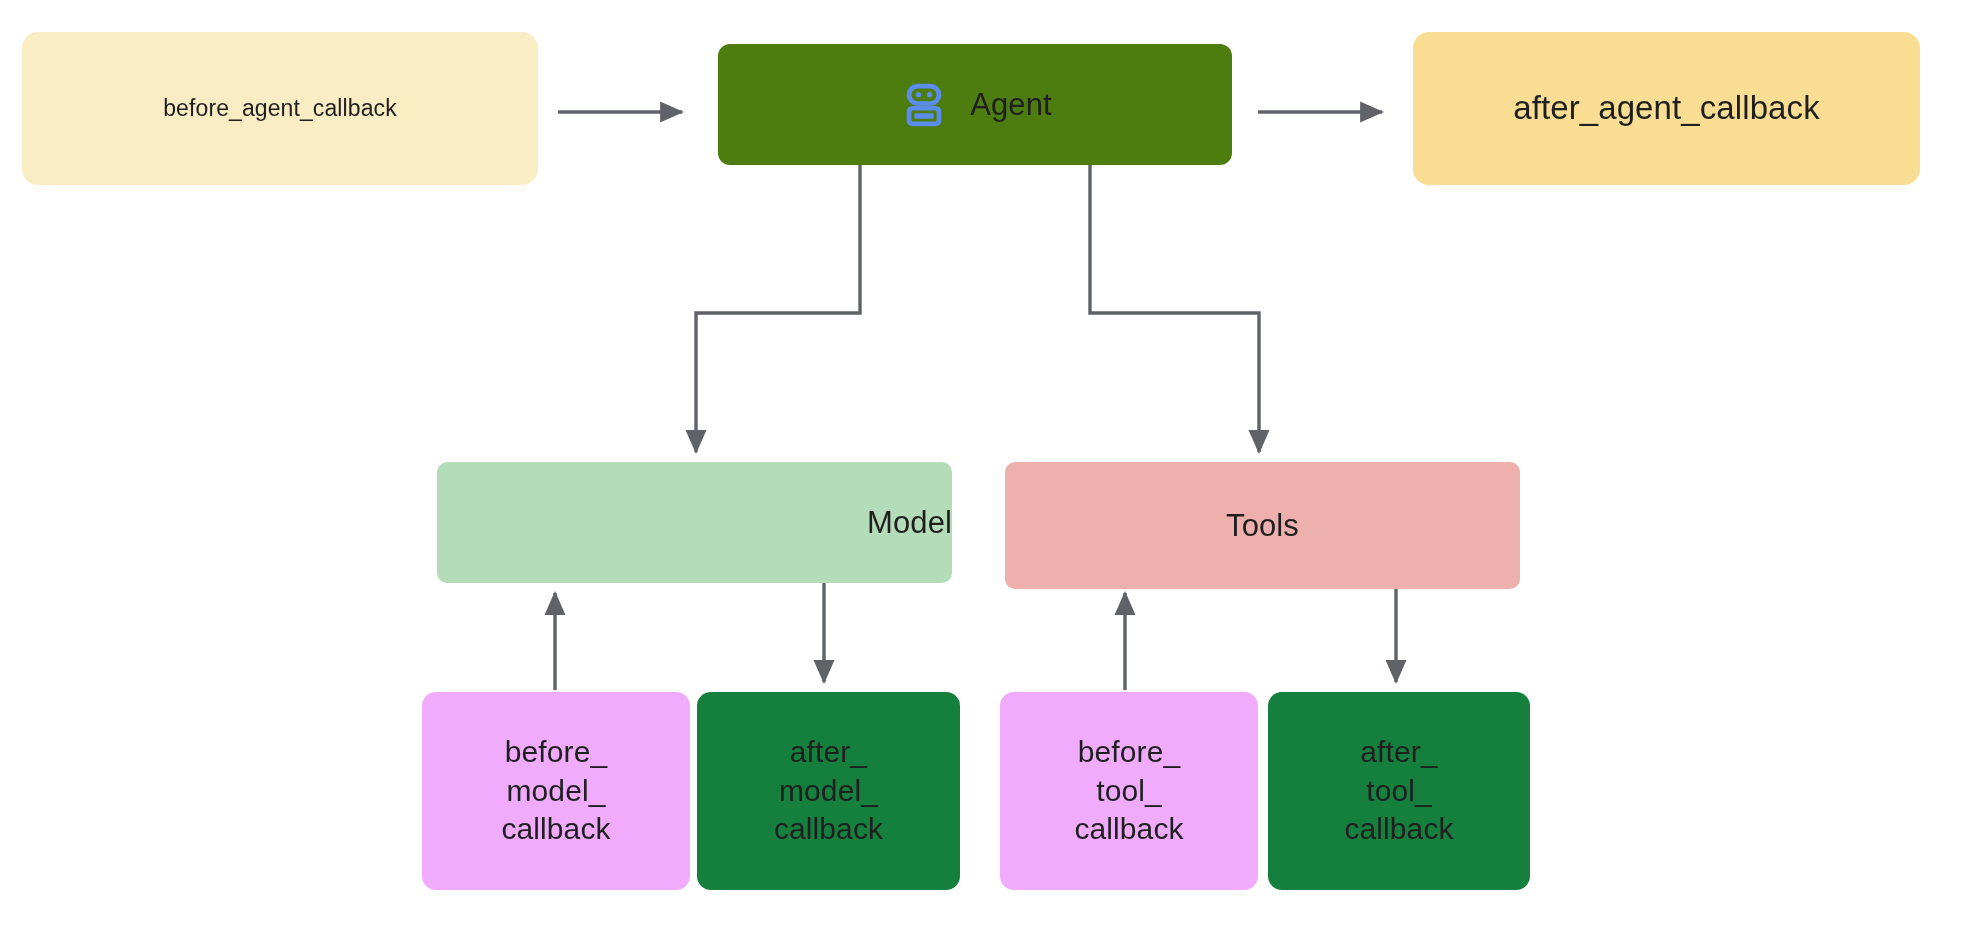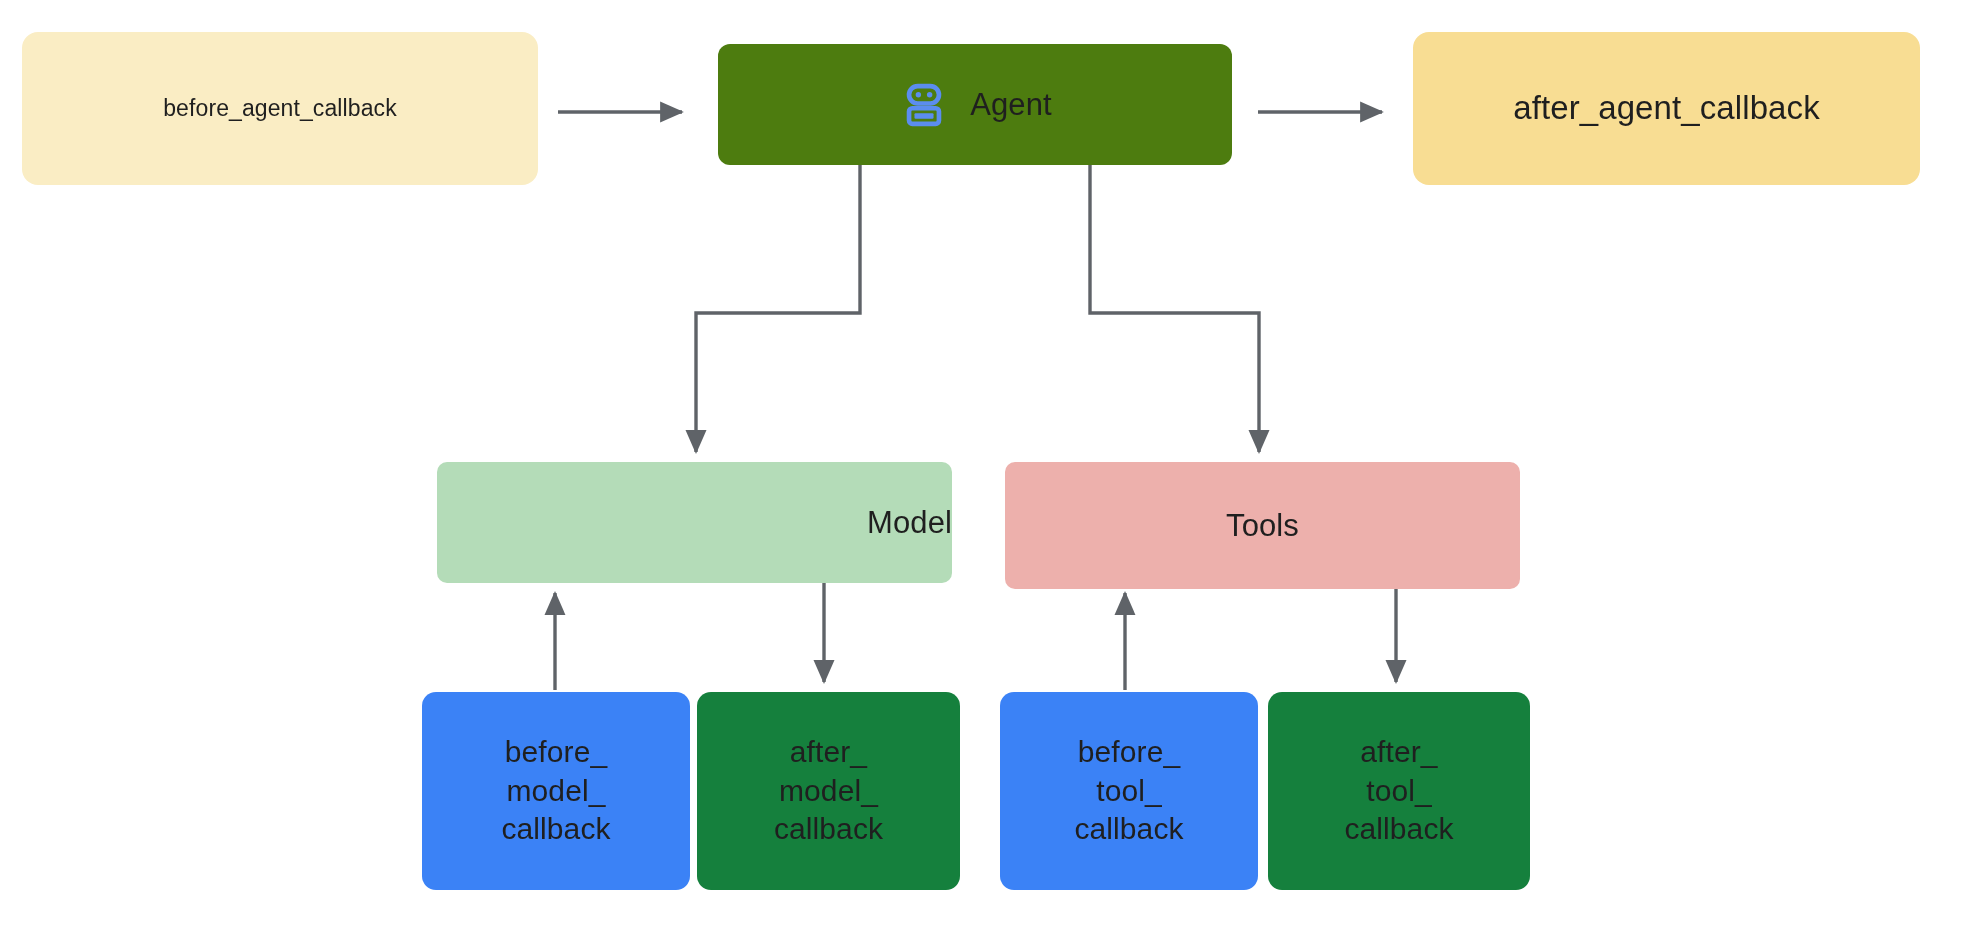--- a/index.html
+++ b/index.html
@@ -79,21 +79,21 @@
     font-size: 31px;
   }
 
   
   .leaf {
     top: 692px;
     height: 198px;
     border-radius: 14px;
     font-size: 30px;
   }
-  .leaf.gold  { background: #3b82f6; text-align: center; }
+  .leaf.gold  { background: #f0abfc; text-align: center; }
   .leaf.cream { background: #15803d; }
   .n-before-model { left: 422px;  width: 268px; }
   .n-after-model  { left: 697px;  width: 263px; }
   .n-before-tool  { left: 1000px; width: 258px; }
   .n-after-tool   { left: 1268px; width: 262px; }
 
   .robot-icon {
     display: inline-block;
     width: 52px;
     height: 52px;

